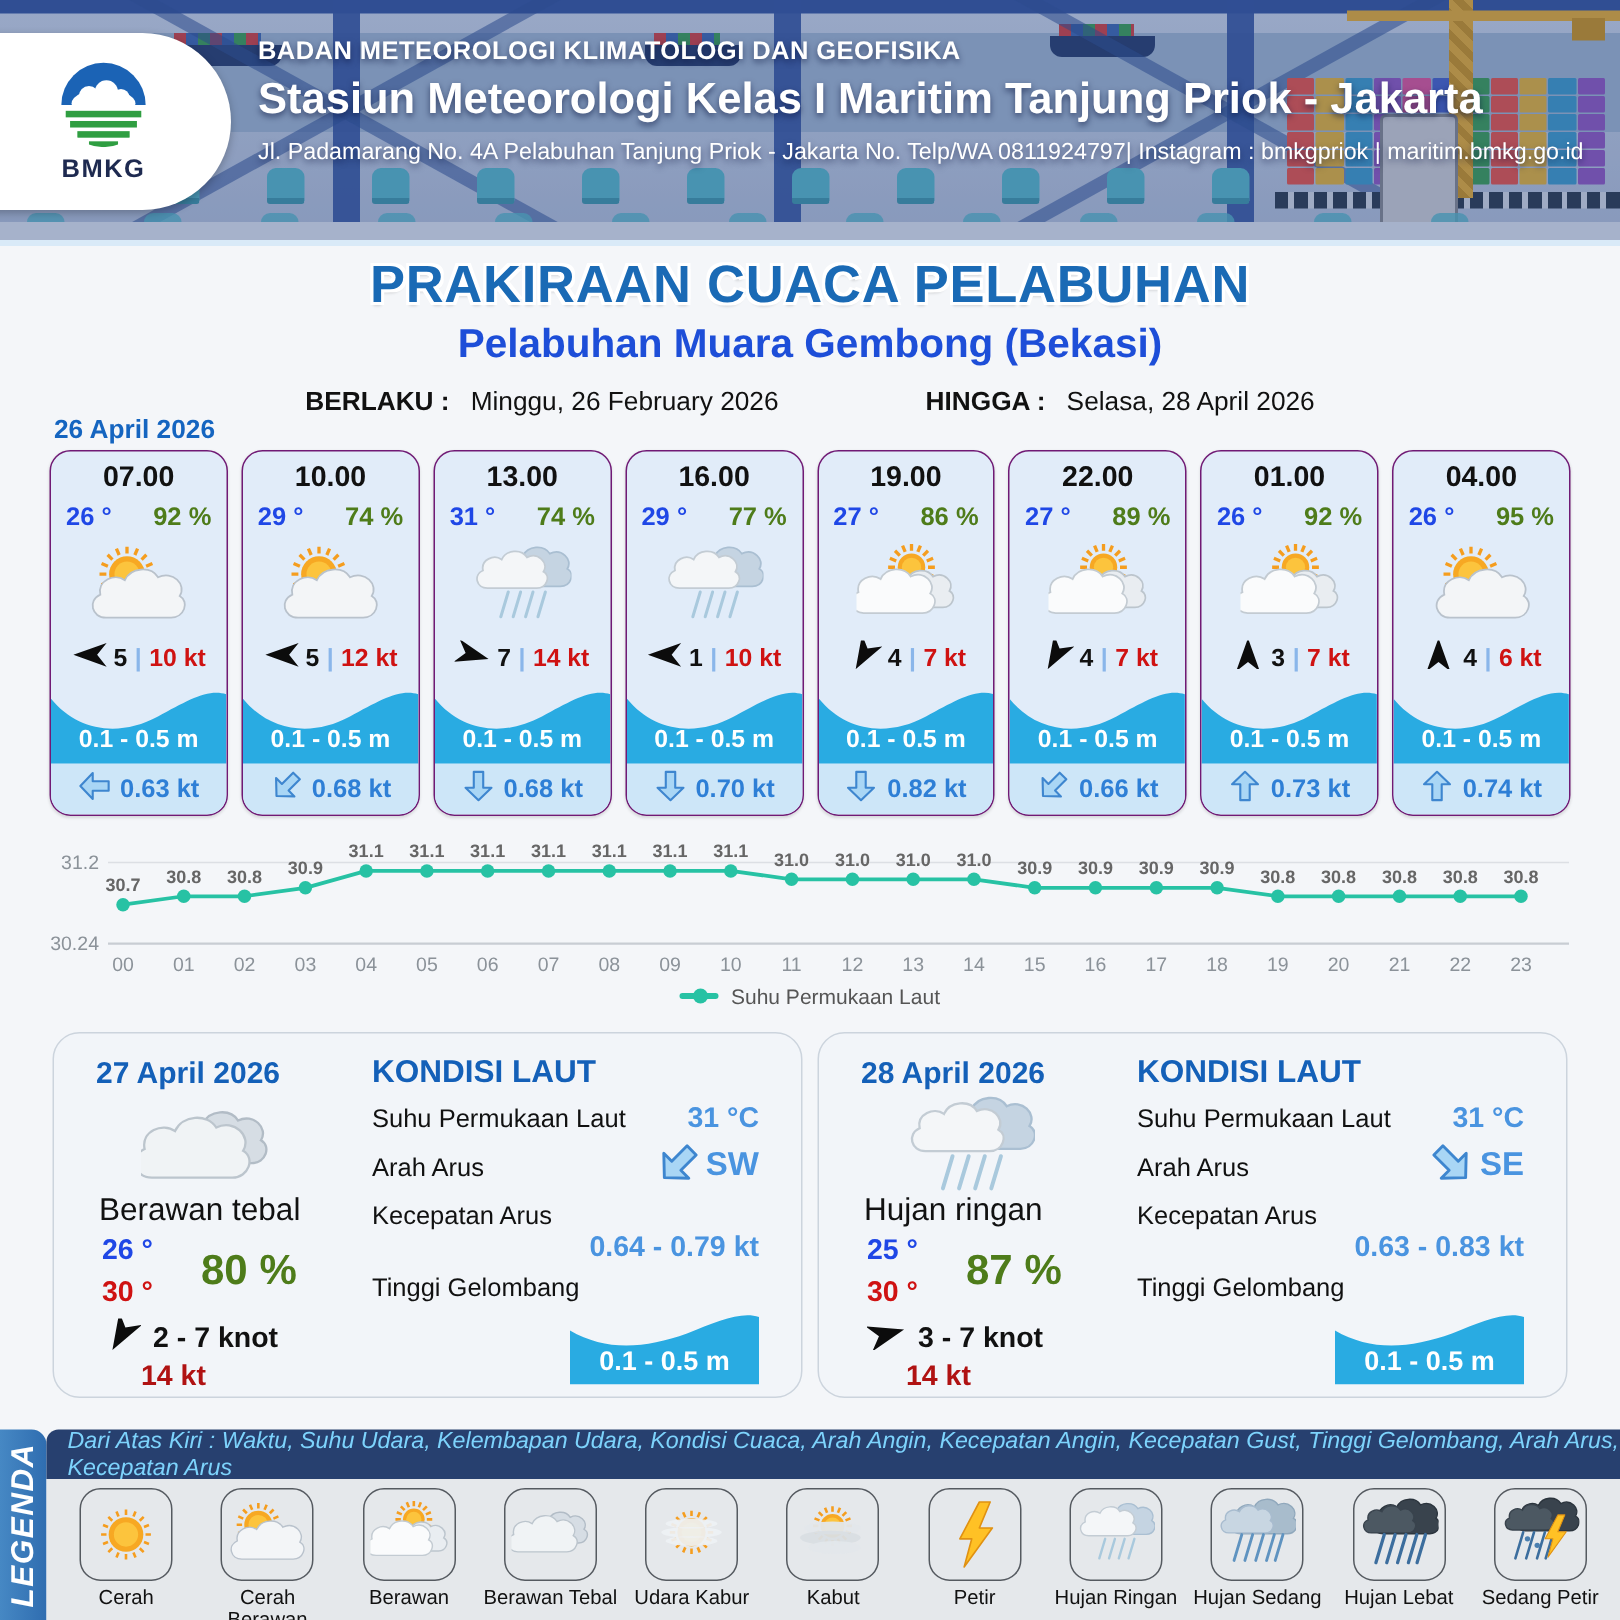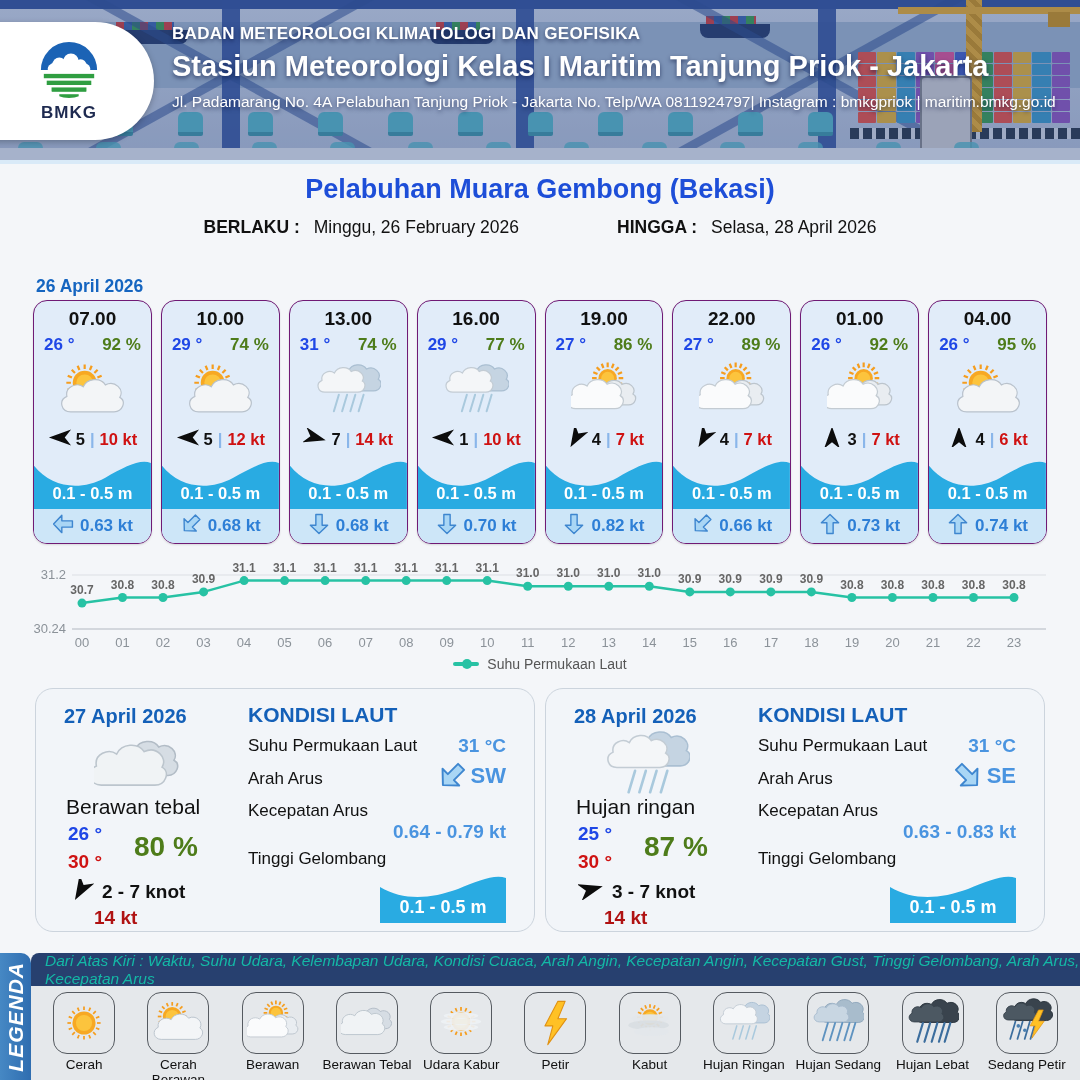--- a/index.html
+++ b/index.html
@@ -107,21 +107,21 @@
                  font-size:18px;font-weight:bold;}
 
   
   .legend{position:absolute;left:0;top:953px;width:1080px;height:127px;}
   .legend-banner{position:absolute;left:0;top:0;bottom:0;width:31px;
                  background:linear-gradient(90deg,#4688c4,#2f6db0);border-radius:0 10px 0 0;
                  display:flex;align-items:center;justify-content:center;}
   .legend-banner span{writing-mode:vertical-rl;transform:rotate(180deg);color:#fff;font-size:21px;
                  font-weight:bold;font-style:italic;letter-spacing:1px;}
   .legend-desc{position:absolute;left:31px;right:0;top:0;height:33px;background:#27406f;
-               border-radius:8px 0 0 0;color:#14b8a6;font-size:15.5px;font-style:italic;
+               border-radius:8px 0 0 0;color:#7dd3fc;font-size:15.5px;font-style:italic;
                display:flex;align-items:center;padding-left:14px;box-sizing:border-box;}
   .legend-items{position:absolute;left:31px;right:0;top:33px;bottom:0;background:#e5e8eb;
                 display:flex;justify-content:space-around;align-items:flex-start;padding:6px 6px 0;}
   .lg-item{display:flex;flex-direction:column;align-items:center;width:92px;}
   .lg-tile{width:60px;height:60px;border:1.6px solid #555a60;border-radius:14px;display:flex;
            align-items:center;justify-content:center;background:transparent;}
   .lg-label{margin-top:3px;font-size:13.5px;color:#111;text-align:center;}
 </style>
 </head>
 <body>
@@ -268,20 +268,21 @@
       <div class="logo-text">BMKG</div>
     </div>
     <div class="banner-text">
       <div class="b1">BADAN METEOROLOGI KLIMATOLOGI DAN GEOFISIKA</div>
       <div class="b2">Stasiun Meteorologi Kelas I Maritim Tanjung Priok - Jakarta</div>
       <div class="b3">Jl. Padamarang No. 4A Pelabuhan Tanjung Priok - Jakarta No. Telp/WA 0811924797| Instagram : bmkgpriok | maritim.bmkg.go.id</div>
     </div>
   </header>
 
   <section class="titlebox">
+    <h1 class="t-main">PRAKIRAAN CUACA PELABUHAN</h1>
     <h2 class="t-sub">Pelabuhan Muara Gembong (Bekasi)</h2>
     <div class="validity">
       <span class="lbl">BERLAKU :</span>
       <span>Minggu, 26 February 2026</span>
       <span class="gap"></span>
       <span class="lbl">HINGGA :</span>
       <span>Selasa, 28 April 2026</span>
     </div>
   </section>
 
@@ -969,28 +970,20 @@
               <ellipse cx="36" cy="26" rx="24" ry="4.5" fill="#eef1f4" opacity=".92"></ellipse>
               <ellipse cx="36" cy="34" rx="28" ry="5" fill="#eef1f4" opacity=".92"></ellipse>
               <ellipse cx="36" cy="42" rx="24" ry="4.5" fill="#eef1f4" opacity=".92"></ellipse>
             </svg>
           </div>
           <div class="lg-label">Udara Kabur</div>
         </div>
         <div class="lg-item">
           <div class="lg-tile">
             <svg width="52" height="52" viewBox="0 0 72 72">
-              <path d="M40,6 L22,40 L33,40 L26,66 L52,30 L40,30 L50,6 Z" transform="translate(0,0) scale(1)" fill="#ffc125" stroke="#e09112" stroke-width="1.5" stroke-linejoin="round"></path>
-            </svg>
-          </div>
-          <div class="lg-label">Petir</div>
-        </div>
-        <div class="lg-item">
-          <div class="lg-tile">
-            <svg width="52" height="52" viewBox="0 0 72 72">
               <line x1="49.0" y1="28.0" x2="54.0" y2="28.0" stroke="#f59d1e" stroke-width="2.4"></line>
               <line x1="48.0" y1="33.0" x2="52.6" y2="34.9" stroke="#f59d1e" stroke-width="2.4"></line>
               <line x1="45.2" y1="37.2" x2="48.7" y2="40.7" stroke="#f59d1e" stroke-width="2.4"></line>
               <line x1="41.0" y1="40.0" x2="42.9" y2="44.6" stroke="#f59d1e" stroke-width="2.4"></line>
               <line x1="36.0" y1="41.0" x2="36.0" y2="46.0" stroke="#f59d1e" stroke-width="2.4"></line>
               <line x1="31.0" y1="40.0" x2="29.1" y2="44.6" stroke="#f59d1e" stroke-width="2.4"></line>
               <line x1="26.8" y1="37.2" x2="23.3" y2="40.7" stroke="#f59d1e" stroke-width="2.4"></line>
               <line x1="24.0" y1="33.0" x2="19.4" y2="34.9" stroke="#f59d1e" stroke-width="2.4"></line>
               <line x1="23.0" y1="28.0" x2="18.0" y2="28.0" stroke="#f59d1e" stroke-width="2.4"></line>
               <line x1="24.0" y1="23.0" x2="19.4" y2="21.1" stroke="#f59d1e" stroke-width="2.4"></line>
@@ -1005,20 +998,28 @@
               <ellipse cx="36" cy="30" rx="26" ry="6" fill="#e3e7eb" opacity=".95"></ellipse>
               <ellipse cx="34" cy="39" rx="28" ry="6.5" fill="#d9dee3" opacity=".95"></ellipse>
               <ellipse cx="38" cy="48" rx="24" ry="6" fill="#e3e7eb" opacity=".95"></ellipse>
             </svg>
           </div>
           <div class="lg-label">Kabut</div>
         </div>
         <div class="lg-item">
           <div class="lg-tile">
             <svg width="52" height="52" viewBox="0 0 72 72">
+              <path d="M40,6 L22,40 L33,40 L26,66 L52,30 L40,30 L50,6 Z" transform="translate(0,0) scale(1)" fill="#ffc125" stroke="#e09112" stroke-width="1.5" stroke-linejoin="round"></path>
+            </svg>
+          </div>
+          <div class="lg-label">Petir</div>
+        </div>
+        <div class="lg-item">
+          <div class="lg-tile">
+            <svg width="52" height="52" viewBox="0 0 72 72">
               <path d="M-24,14 C-34,14 -37,2 -28,-2 C-30,-12 -18,-17 -11,-12 C-7,-21 7,-22 12,-14 C22,-19 32,-9 27,-1 C34,3 30,14 21,14 Z" transform="translate(46,24) scale(0.85)" fill="#c5d4e2" stroke="#aabfd2" stroke-width="1.53"></path>
               <path d="M-24,14 C-34,14 -37,2 -28,-2 C-30,-12 -18,-17 -11,-12 C-7,-21 7,-22 12,-14 C22,-19 32,-9 27,-1 C34,3 30,14 21,14 Z" transform="translate(30,26) scale(0.8)" fill="#f4f6f8" stroke="#c3ccd4" stroke-width="1.63"></path>
               <line x1="26" y1="40" x2="20.6" y2="58" stroke="#a9c9dd" stroke-width="2.2" stroke-linecap="round"></line>
               <line x1="35" y1="40" x2="29.6" y2="58" stroke="#a9c9dd" stroke-width="2.2" stroke-linecap="round"></line>
               <line x1="44" y1="40" x2="38.6" y2="58" stroke="#a9c9dd" stroke-width="2.2" stroke-linecap="round"></line>
               <line x1="53" y1="40" x2="47.6" y2="58" stroke="#a9c9dd" stroke-width="2.2" stroke-linecap="round"></line>
             </svg>
           </div>
           <div class="lg-label">Hujan Ringan</div>
         </div>

